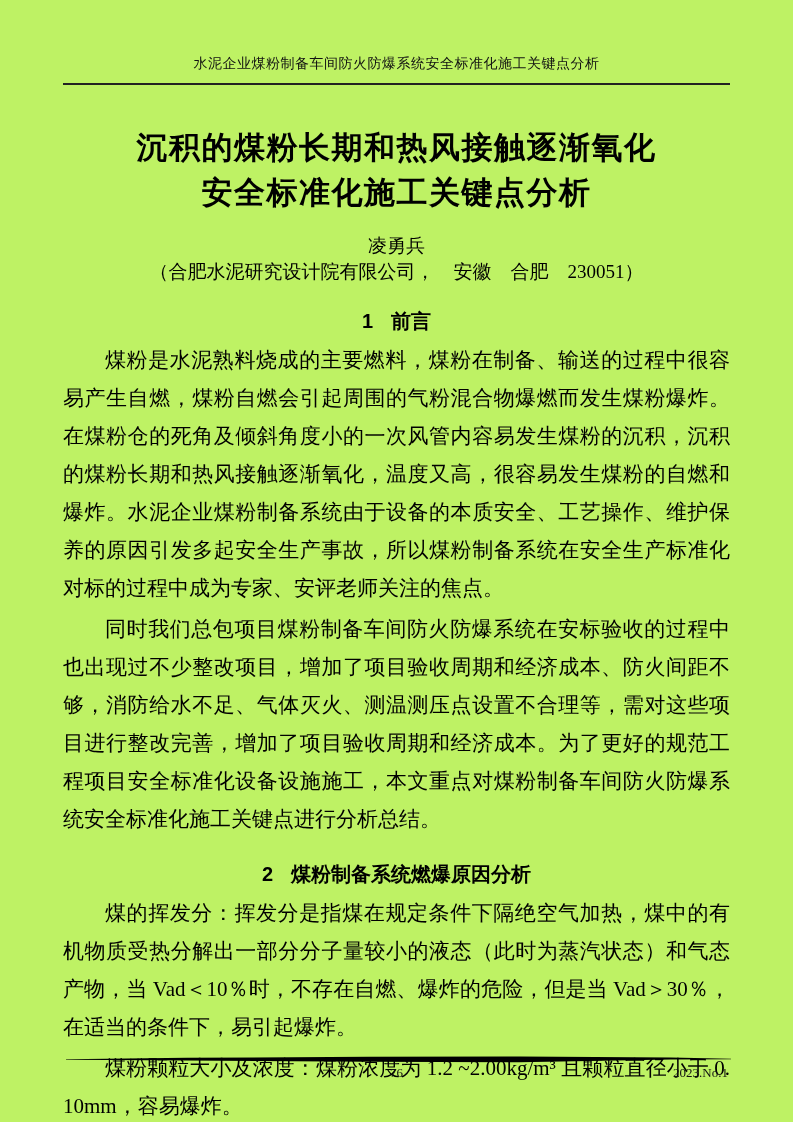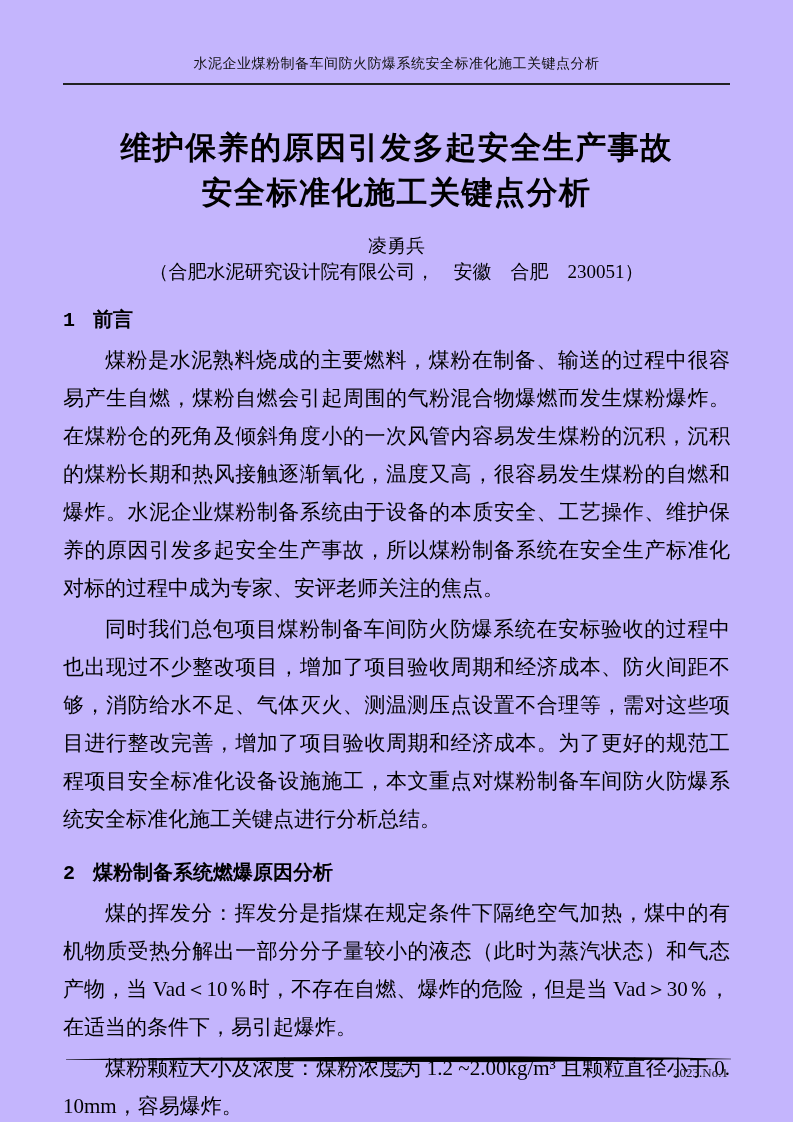--- a/index.html
+++ b/index.html
@@ -4,21 +4,21 @@
 <style>
   * { margin: 0; padding: 0; box-sizing: border-box; }
   html, body { background: #ffffff; }
   body { font-family: "Liberation Serif", "DejaVu Serif", serif; color: #000; }
 
   .page {
     position: relative;
     width: 793px;
     height: 1122px;
     margin: 0 auto;
-    background: #c4b5fd;
+    background: #bef264;
     overflow: hidden;
     padding: 54px 63px 0 63px;
   }
 
   
   .running-head {
     text-align: center;
     font-size: 14px;
     line-height: 20px;
     color: #111;
@@ -51,24 +51,25 @@
   .affiliation {
     text-align: center;
     font-size: 19px;
     line-height: 26px;
     white-space: pre-wrap;
   }
 
   
   .sec-head {
     margin-top: 19px;
-    font-family: Liberation Mono, monospace;
+    font-family: Liberation Sans, sans-serif;
     font-weight: 700;
     font-size: 20px;
     line-height: 34px;
+    text-align: center;
   }
   .sec-num { display: inline-block; margin-right: 18px; }
 
   .body-para {
     margin-top: 3px;
     font-size: 21px;
     line-height: 38px;
     text-align: justify;
     text-indent: 2em;
     word-break: break-all;
@@ -108,21 +109,21 @@
 <body>
 
 <div class="page">
 
   <header>
     <div class="running-head">水泥企业煤粉制备车间防火防爆系统安全标准化施工关键点分析</div>
     <div class="head-rule"></div>
   </header>
 
   <h1 class="title">
-    <span class="title-line">维护保养的原因引发多起安全生产事故</span>
+    <span class="title-line">沉积的煤粉长期和热风接触逐渐氧化</span>
     <span class="title-line">安全标准化施工关键点分析</span>
   </h1>
 
   <div class="author">凌勇兵</div>
 
   <div class="affiliation">（合肥水泥研究设计院有限公司，　安徽　合肥　230051）</div>
 
   <section>
     <h2 class="sec-head">
       <span class="sec-num">1</span><span class="sec-title">前言</span>

